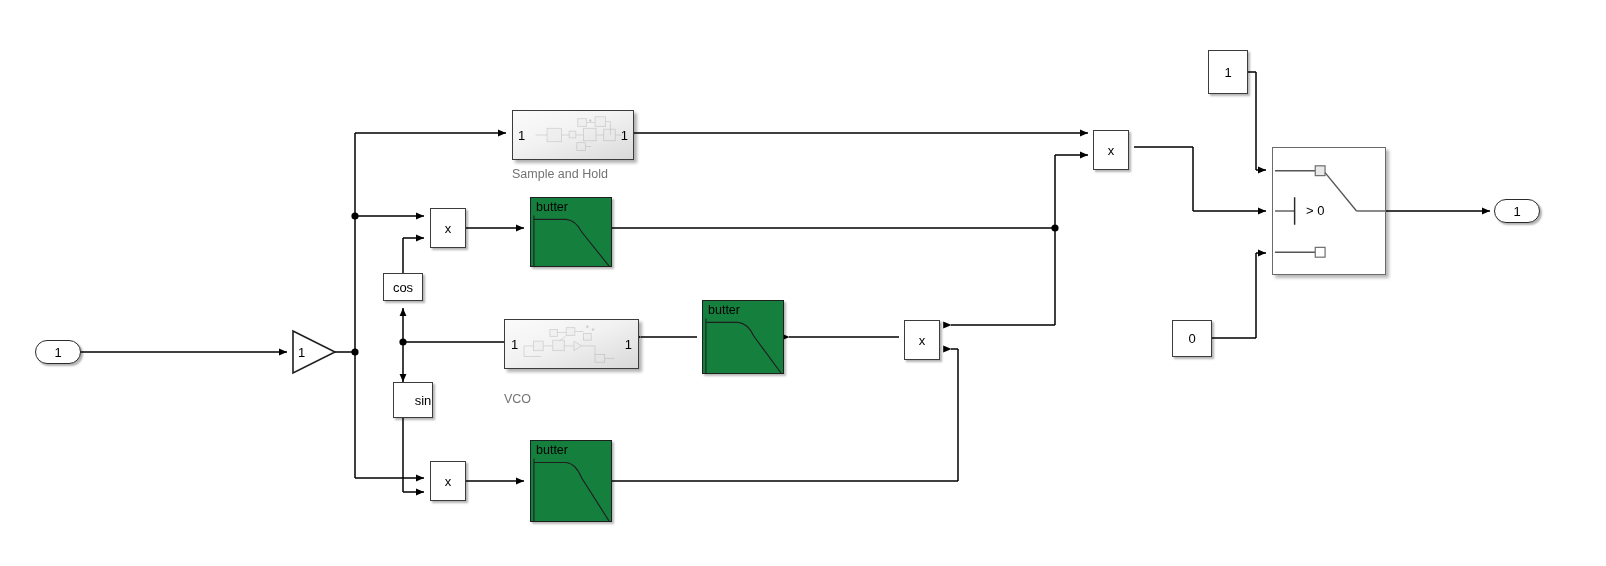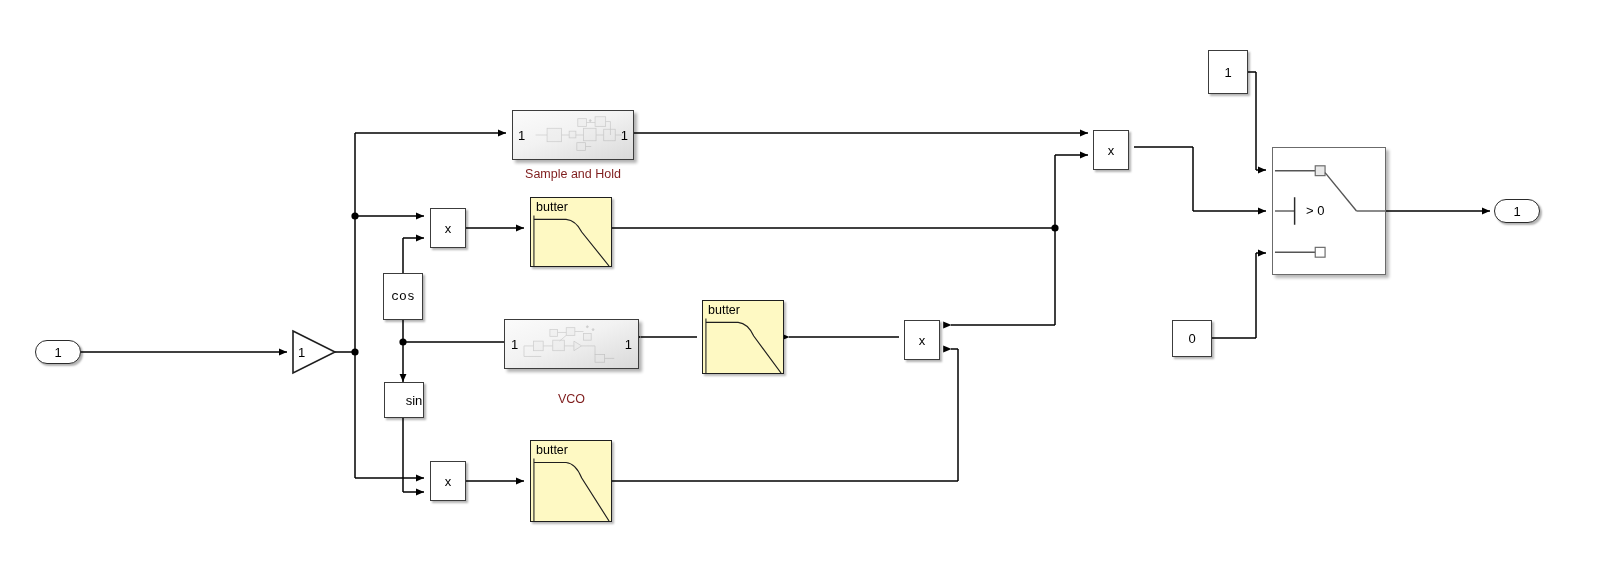--- a/index.html
+++ b/index.html
@@ -35,22 +35,22 @@
     align-items: center;
     justify-content: center;
     color: #000000;
     font-size: 13px;
     font-family: "Liberation Sans", sans-serif;
     z-index: 3;
   }
   .blk-label {
     position: absolute;
     font-size: 12.5px;
-    color: #7f1d1d;
-    text-align: center;
+    color: #737373;
+    text-align: left;
     white-space: nowrap;
     font-family: "Liberation Sans", sans-serif;
     z-index: 4;
   }
   .subsys {
     position: absolute;
     box-sizing: border-box;
     border: 1.8px solid #3c3c3c;
     box-shadow: 3px 3px 3px rgba(0,0,0,0.30);
     background: linear-gradient(160deg, #fbfbfb 0%, #f2f2f2 45%, #d9d9d9 100%);
@@ -93,21 +93,21 @@
     top: 50%;
     transform: translateY(-50%);
     font-size: 13px;
     color: #000;
     font-family: "Liberation Sans", sans-serif;
   }
   .filt {
     position: absolute;
     box-sizing: border-box;
     border: 1.6px solid #1f1f1f;
-    background: #fef9c3;
+    background: #15803d;
     box-shadow: 2px 2px 2px rgba(0,0,0,0.28);
     overflow: hidden;
     z-index: 3;
     text-align: right;
   }
   .filt .ftitle {
     position: absolute;
     left: 5px;
     top: 2px;
     font-size: 12.5px;
@@ -281,24 +281,24 @@
         <line x1="55" y1="22" x2="62" y2="16"></line>
         <circle cx="90" cy="10" r="1" fill="#7a7a7a"></circle>
         <circle cx="84" cy="7" r="1" fill="#7a7a7a"></circle>
       </g>
     </svg>
     <span class="port-num" style="left:6px; top:17px;">1</span>
     <span class="port-num" style="right:6px; top:17px;">1</span>
   </div>
   <div class="blk-label" style="left:504px; top:392px; width:135px;">VCO</div>
 
-  <div class="blk" style="left:383px; top:273px; width:40px; height:47px;font-family:Liberation Mono, monospace;">
+  <div class="blk" style="left:383px; top:273px; width:40px; height:28px;">
     <span>cos</span>
   </div>
-  <div class="blk" style="left:384px; top:382px; width:40px; height:36px;padding-left:20px;">
+  <div class="blk" style="left:393px; top:382px; width:40px; height:36px;padding-left:20px;">
     <span>sin</span>
   </div>
 
   <div class="blk" style="left:430px; top:208px; width:36px; height:40px;">
     <span class="prodx">x</span>
   </div>
   <div class="blk" style="left:430px; top:461px; width:36px; height:40px;">
     <span class="prodx">x</span>
   </div>
   <div class="blk" style="left:1093px; top:130px; width:36px; height:40px;">

